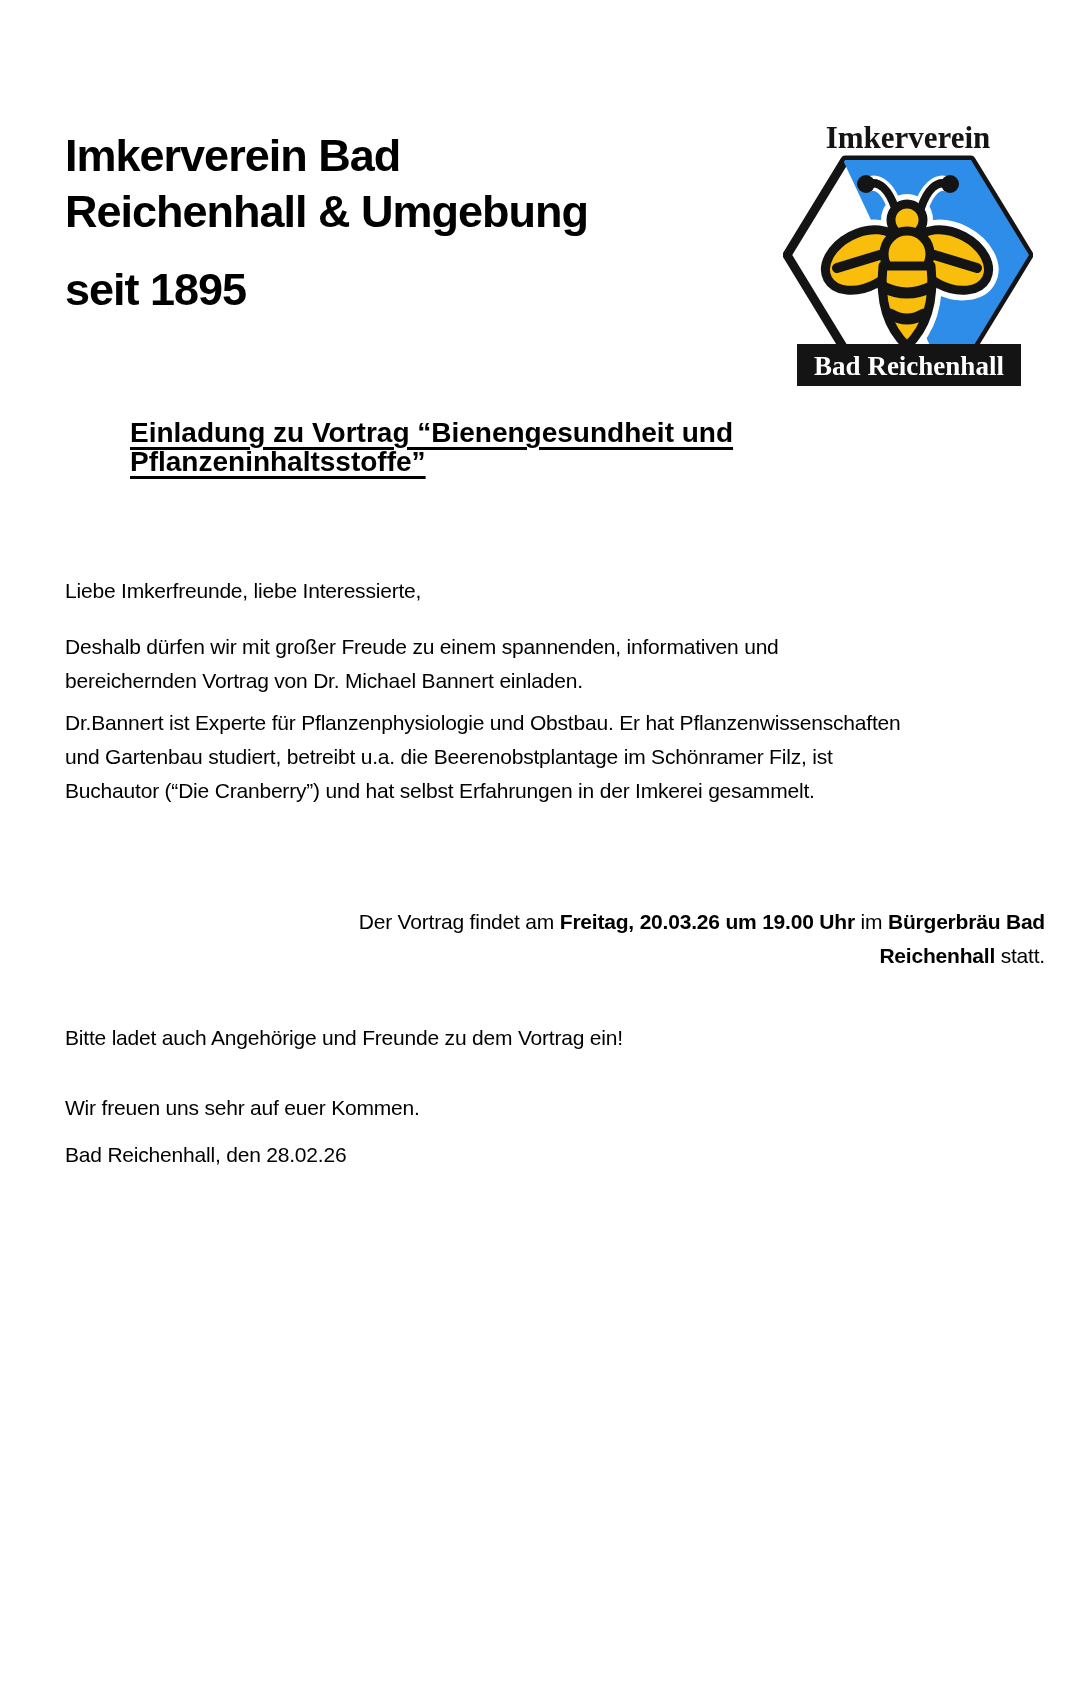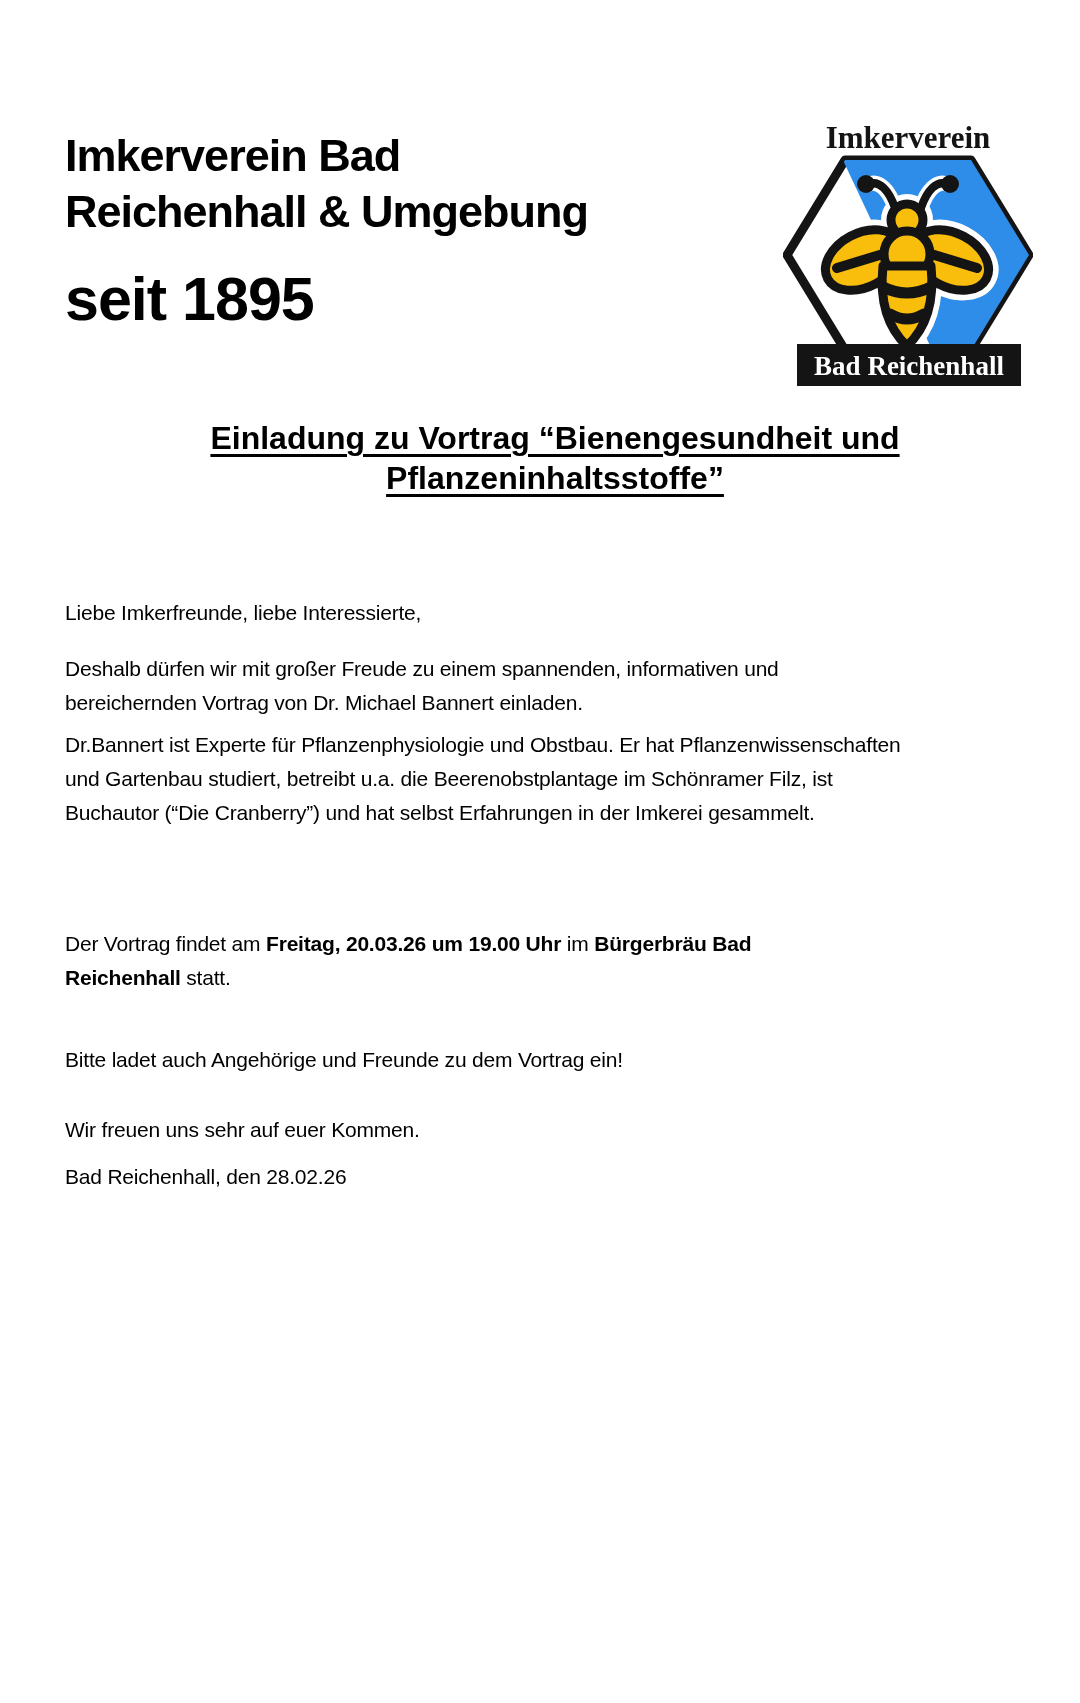--- a/index.html
+++ b/index.html
@@ -24,21 +24,21 @@
     width: 650px;
   }
   .doc-title {
     font-size: 45px;
     font-weight: bold;
     line-height: 56px;
     letter-spacing: -1px;
     white-space: pre-line;
   }
   .doc-subtitle {
-    font-size: 61px;
+    font-size: 45px;
     font-weight: bold;
     letter-spacing: -1px;
     margin-top: 24px;
   }
 
   
   .logo {
     position: absolute;
     left: 783px;
     top: 104px;
@@ -60,41 +60,41 @@
   
   .content {
     position: absolute;
     left: 65px;
     top: 418px;
     width: 980px;
   }
   .heading {
     width: 850px;
     margin: 0 auto;
-    text-align: center;
-    font-size: 32px;
+    text-align: left;
+    font-size: 28px;
     font-weight: bold;
-    line-height: 40px;
+    line-height: 29px;
     text-decoration: underline;
     text-decoration-thickness: 3px;
     text-underline-offset: 5px;
     white-space: pre-line;
   }
   .para {
     font-size: 21px;
     line-height: 34px;
     letter-spacing: -0.2px;
     white-space: pre-line;
   }
   .salutation   { margin-top: 98px; }
   .p1           { margin-top: 56px; }
   .p2           { margin-top: 22px; }
   .p3           { margin-top: 8px; }
   .p4           { margin-top: 8px; }
-  .event        { margin-top: 97px; }
+  .event        { margin-top: 97px; text-align: right; }
   .event b      { font-weight: bold; }
   .invite       { margin-top: 48px; }
   .closing      { margin-top: 36px; }
   .signature    { margin-top: 151px; }
   .dateline     { margin-top: 13px; }
 </style>
 </head>
 <body>
 
 <div class="page">

